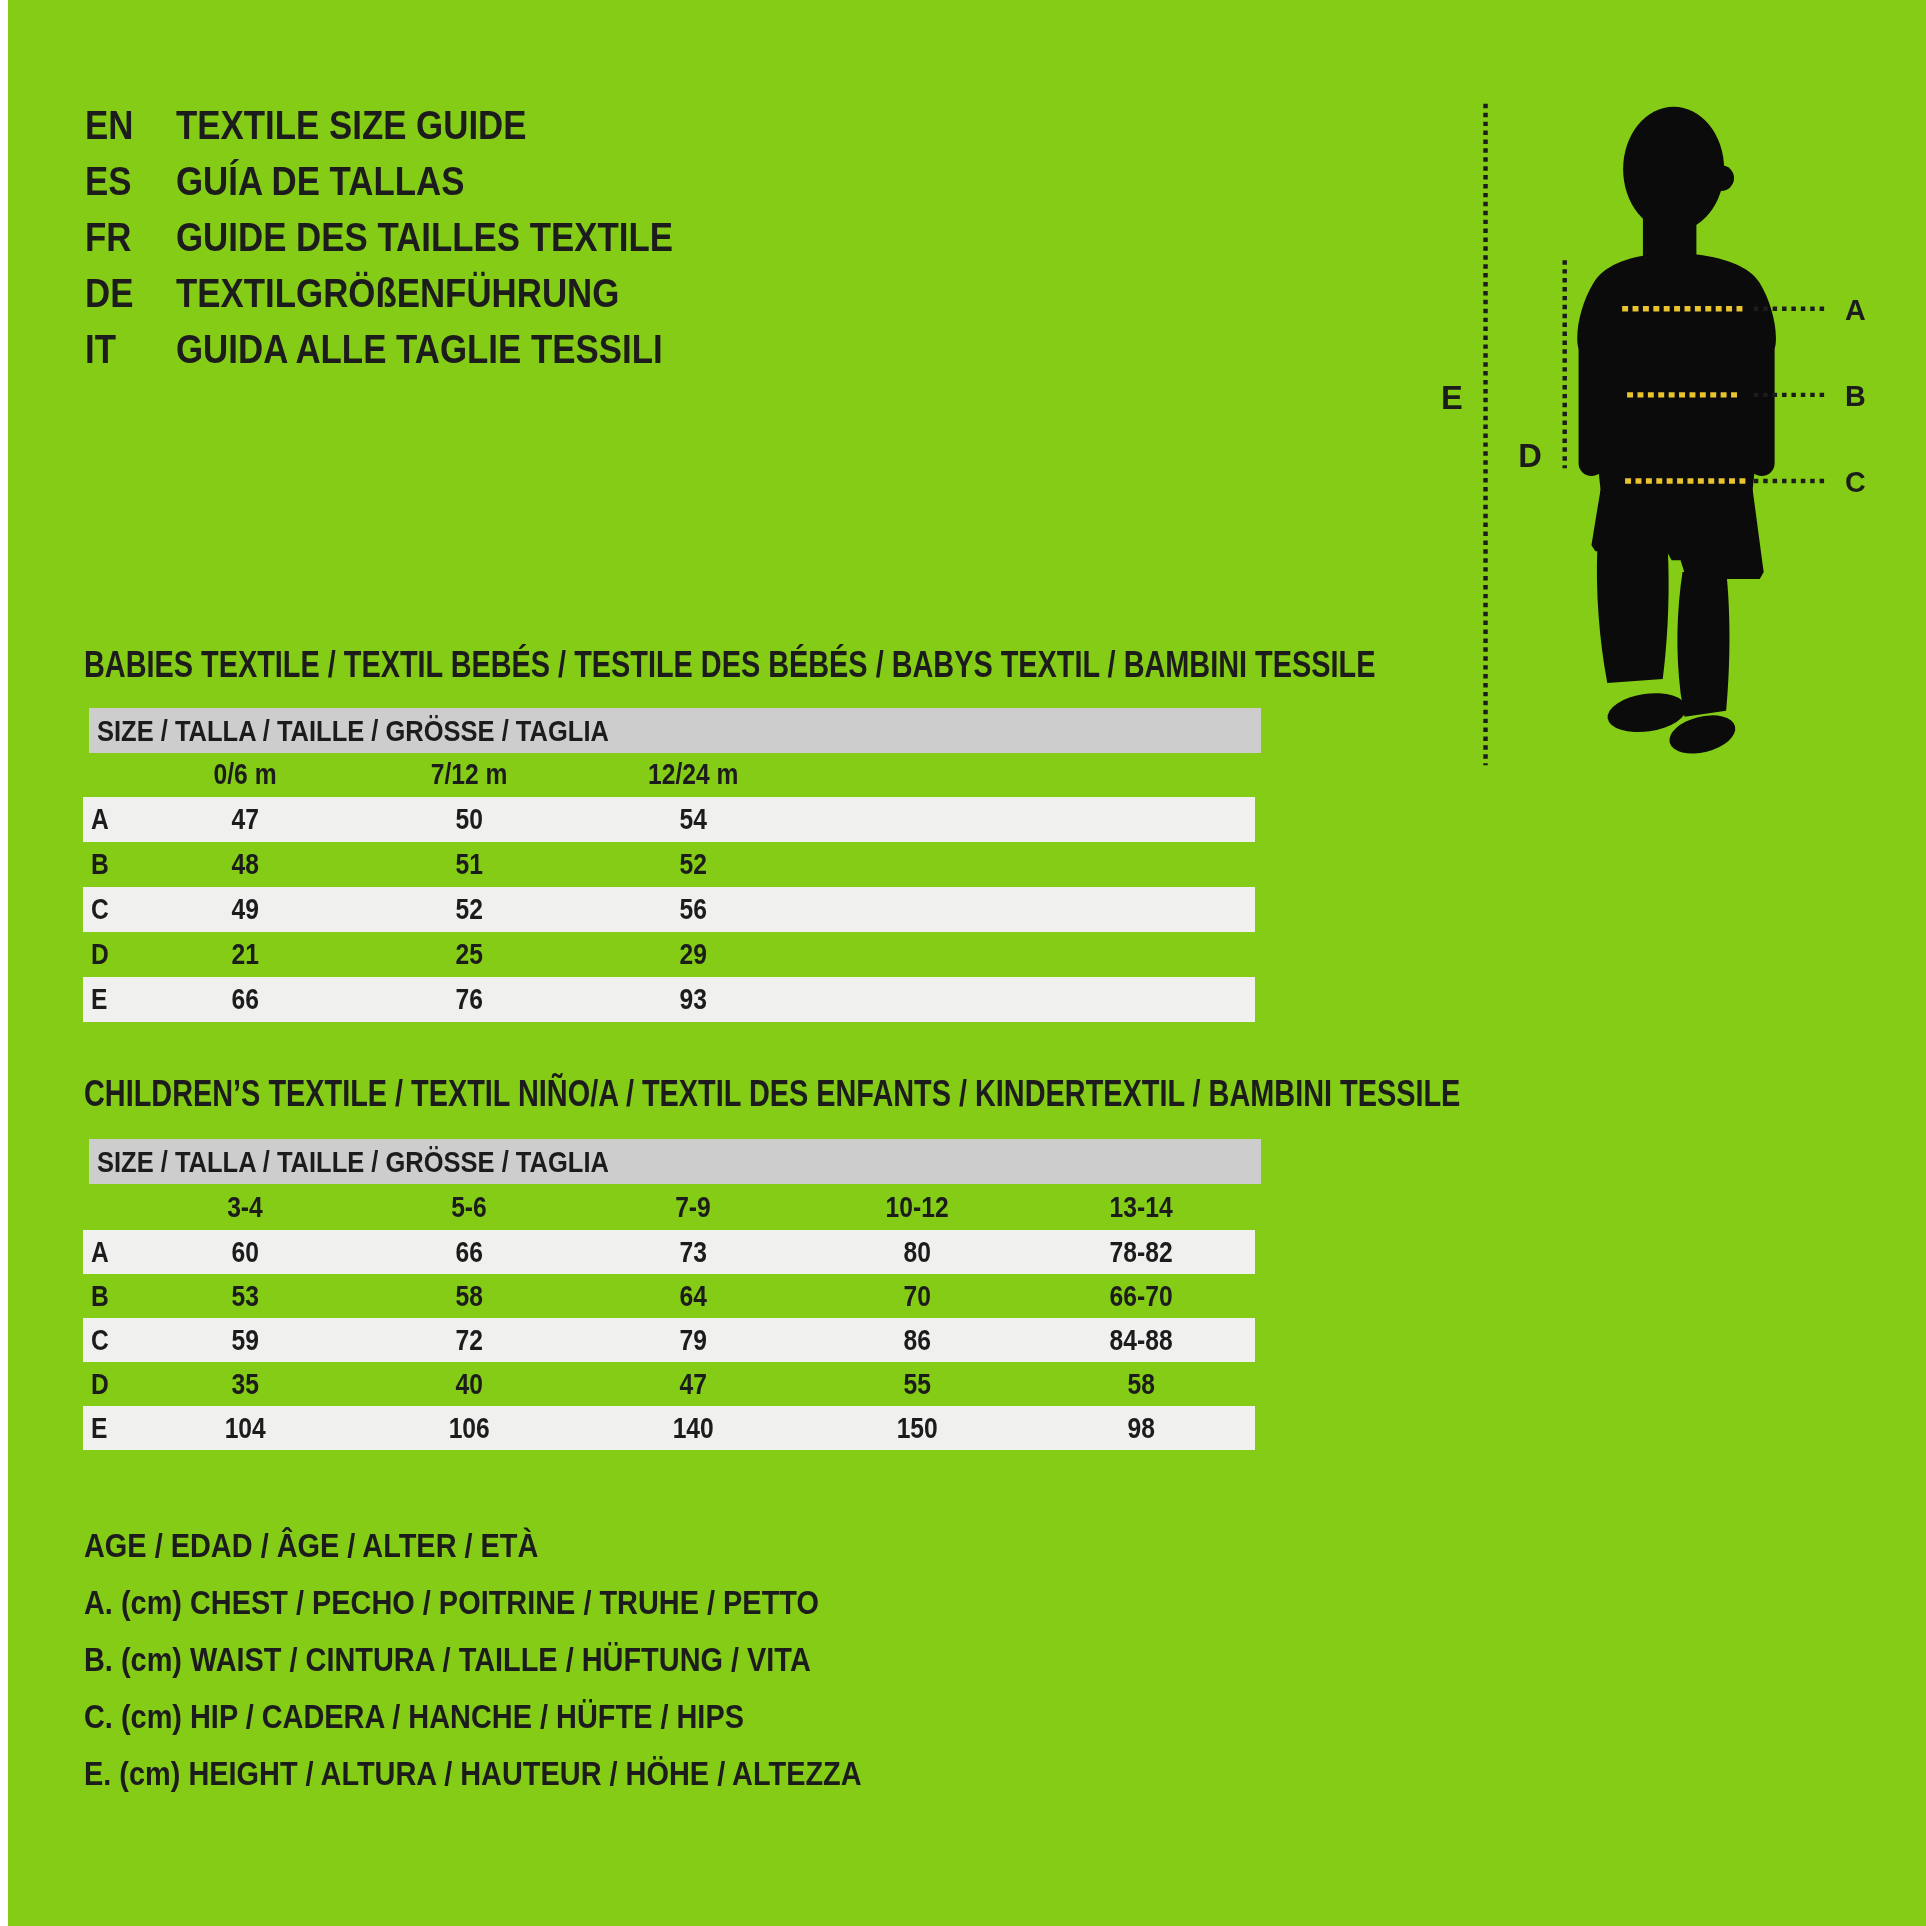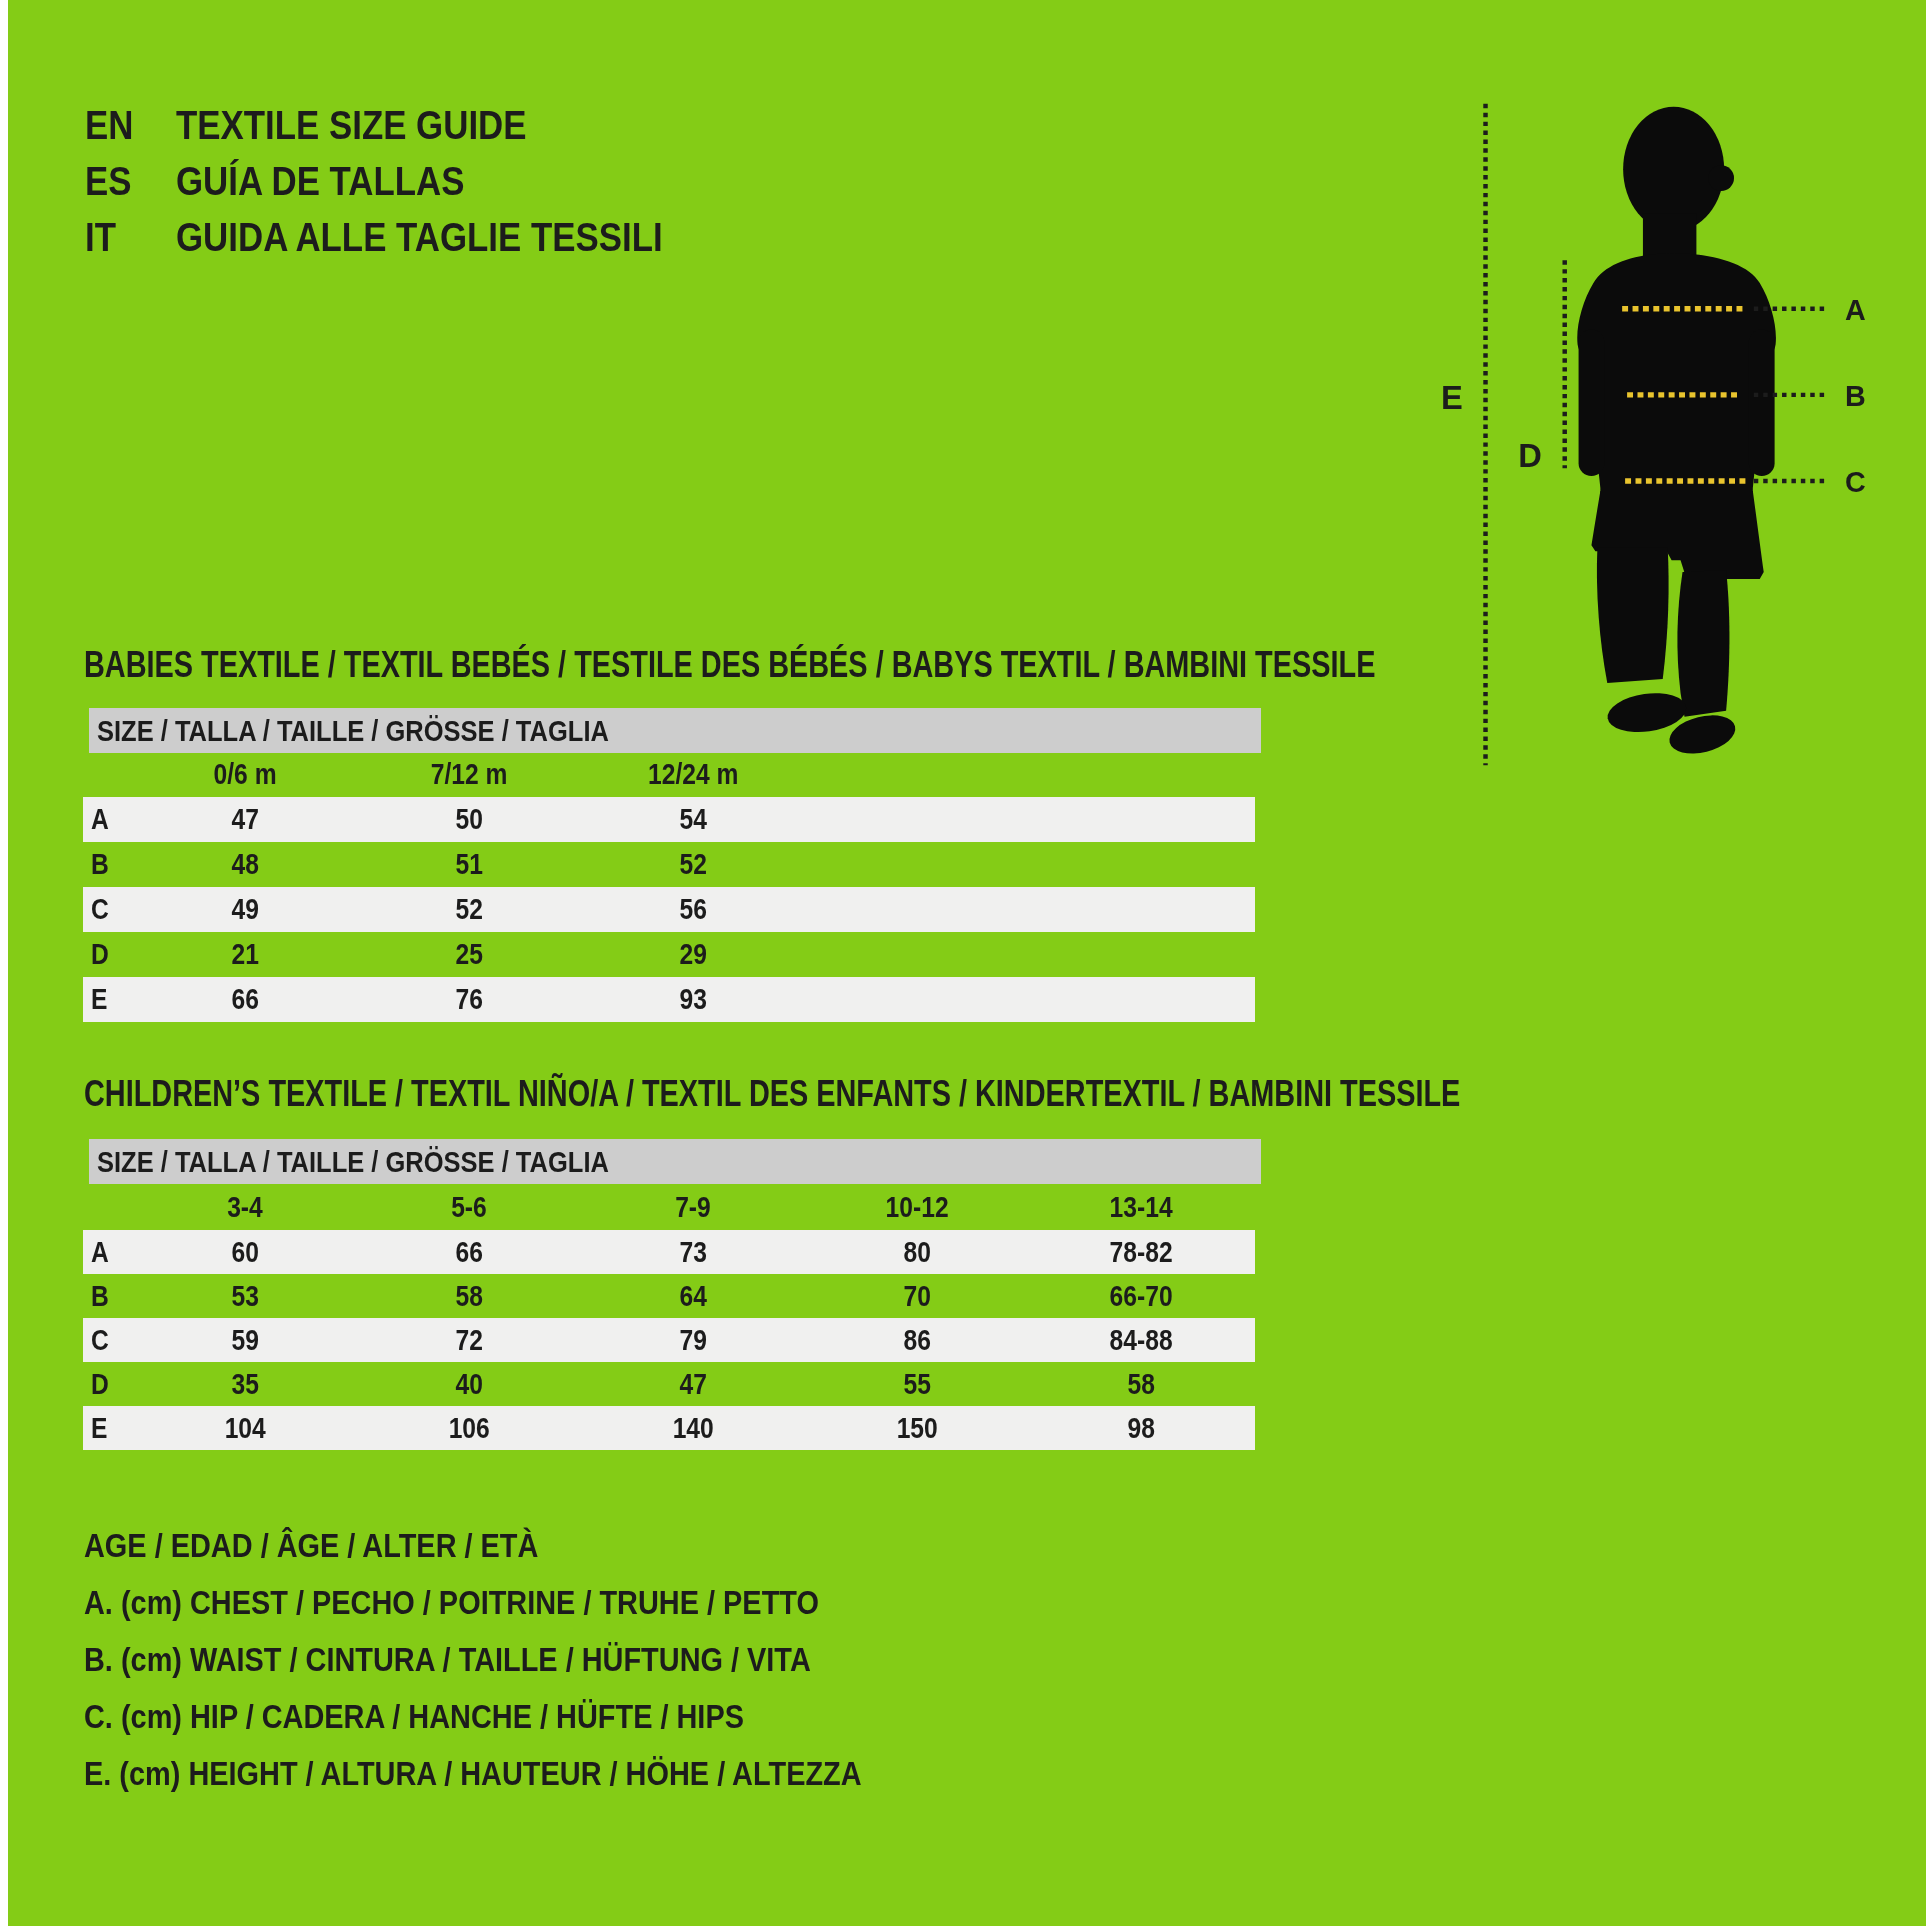--- a/index.html
+++ b/index.html
@@ -40,20 +40,26 @@
 <body>
 
 <div id="page">
 
   <div id="langs">
     <div class="lang-row">
       <span class="lang-code"><span class="cond">EN</span></span><span class="cond">TEXTILE SIZE GUIDE</span>
     </div>
     <div class="lang-row">
       <span class="lang-code"><span class="cond">ES</span></span><span class="cond">GUÍA DE TALLAS</span>
+    </div>
+    <div class="lang-row">
+      <span class="lang-code"><span class="cond">FR</span></span><span class="cond">GUIDE DES TAILLES TEXTILE</span>
+    </div>
+    <div class="lang-row">
+      <span class="lang-code"><span class="cond">DE</span></span><span class="cond">TEXTILGRÖßENFÜHRUNG</span>
     </div>
     <div class="lang-row">
       <span class="lang-code"><span class="cond">IT</span></span><span class="cond">GUIDA ALLE TAGLIE TESSILI</span>
     </div>
   </div>
 
   <svg id="figure-svg" width="498" height="698" viewBox="0 0 503 705">
 
     <line x1="49" y1="20" x2="49" y2="688" stroke="#1c1c1c" stroke-width="4.5" stroke-dasharray="4.5 4.5"></line>
 

